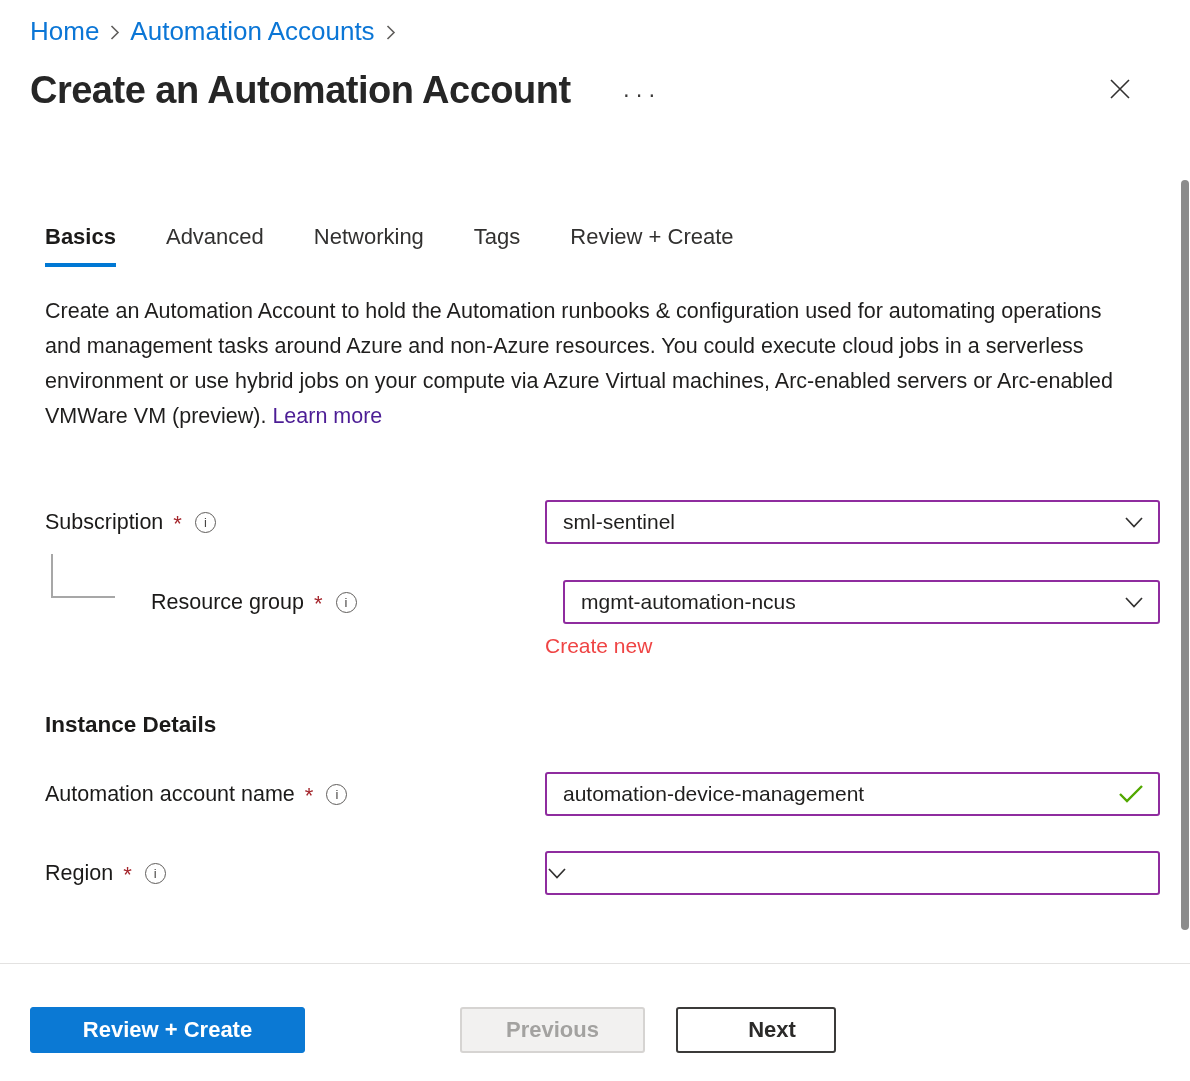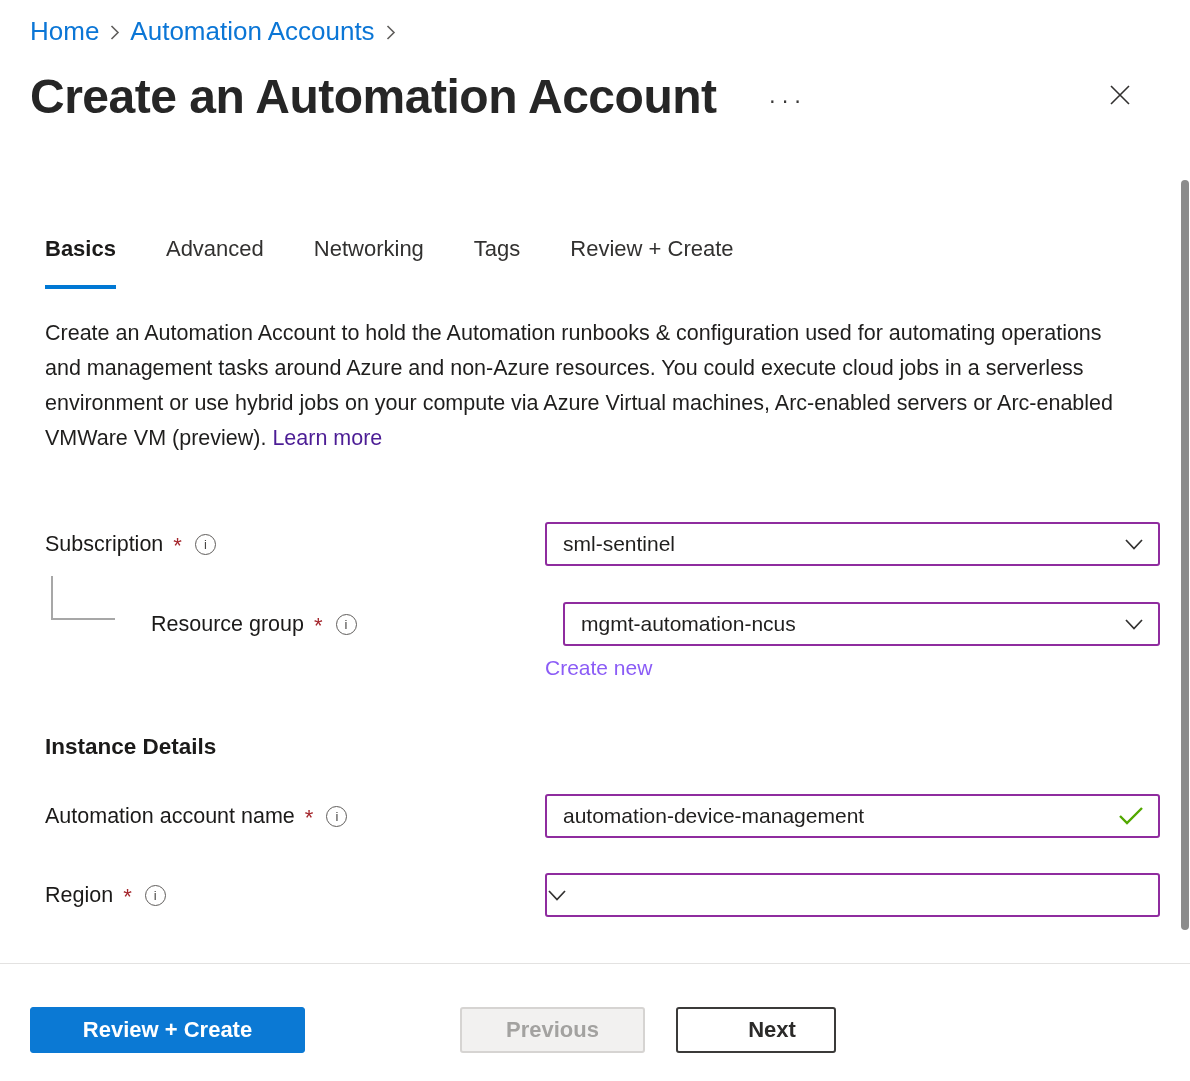--- a/index.html
+++ b/index.html
@@ -7,27 +7,27 @@
     font-family: "Liberation Sans", "DejaVu Sans", sans-serif; }
   .page { position: relative; width: 1190px; height: 1081px; background: #fff; }
 
   
   .breadcrumb { padding: 16px 30px 0 30px; font-size: 26px; display: flex; align-items: center; gap: 10px; }
   .breadcrumb a { color: #0b76d6; text-decoration: none; cursor: pointer; }
   .crumb-sep { display: flex; align-items: center; margin-top: 2px; }
 
   
   .title-row { display: flex; align-items: center; padding: 0 30px; margin-top: 22px; }
-  .page-title { font-size: 48px; font-weight: 700; color: #262626; letter-spacing: -0.5px; }
+  .page-title { font-size: 38px; font-weight: 700; color: #262626; letter-spacing: -0.5px; }
   .more-dots { margin-left: 52px; font-size: 23px; color: #3b3a39; letter-spacing: 5px; margin-top: 8px; cursor: pointer; }
   .close-btn { margin-left: auto; margin-right: 22px; background: none; border: none; cursor: pointer; display: flex; padding: 4px; }
 
   
   .tabs { display: flex; margin: 112px 30px 0 45px; }
-  .tab { font-size: 22px; color: #323130; margin-right: 50px; padding-bottom: 23px; cursor: pointer; border-bottom: 4px solid transparent; }
+  .tab { font-size: 22px; color: #323130; margin-right: 50px; padding-bottom: 13px; cursor: pointer; border-bottom: 4px solid transparent; }
   .tab.active { font-weight: 700; color: #1b1a19; border-bottom: 4px solid #0078d4; }
 
   
   .desc { margin: 27px 50px 0 45px; font-size: 21.5px; line-height: 35px; color: #1f1e1d; max-width: 1095px; }
   .desc a { color: #4c1d95; text-decoration: none; cursor: pointer; }
 
   
   .form-row { display: flex; align-items: center; padding: 0 30px; position: relative; }
   .row-label { width: 515px; padding-left: 15px; font-size: 21.5px; color: #1b1a19;
     display: flex; align-items: center; gap: 9px; flex-shrink: 0; }
@@ -38,21 +38,21 @@
     font-size: 13px; color: #484644; margin-left: 4px; flex-shrink: 0; }
   .field { width: 615px; height: 44px; border: 2px solid #8f2c9f; border-radius: 3px;
     display: flex; align-items: center; background: #fff; }
   .field input { flex: 1; min-width: 0; border: none; outline: none; background: transparent;
     font-size: 21px; color: #201f1e; padding-left: 16px; font-family: inherit; }
   .chev { display: flex; padding-right: 14px; flex-shrink: 0; cursor: pointer; }
   .valid-check { display: flex; padding-right: 14px; flex-shrink: 0; }
   .connector { position: absolute; left: 51px; top 54px; top: 54px; width: 64px; height: 44px;
     border-left: 2px solid #a7a7a7; border-bottom: 2px solid #a7a7a7; }
   .create-new-row { padding-left: 545px; margin-top: 10px; }
-  .create-new-row a { font-size: 21px; color: #8b5cf6; text-decoration: none; cursor: pointer; }
+  .create-new-row a { font-size: 21px; color: #ef4444; text-decoration: none; cursor: pointer; }
   .section-heading { margin: 54px 30px 0 45px; font-size: 22.5px; font-weight: 700; color: #1b1a19; }
 
   .mt-sub { margin-top: 66px; }
   .mt-rg { margin-top: 36px; padding-left: 48px; }
   .mt-name { margin-top: 34px; }
   .mt-region { margin-top: 35px; }
 
   
   .footer { position: absolute; left: 0; right: 0; bottom: 0; height: 118px; background: #fff;
     border-top: 1px solid #e3e2e1; display: flex; align-items: center; padding: 14px 30px 0 30px; }

